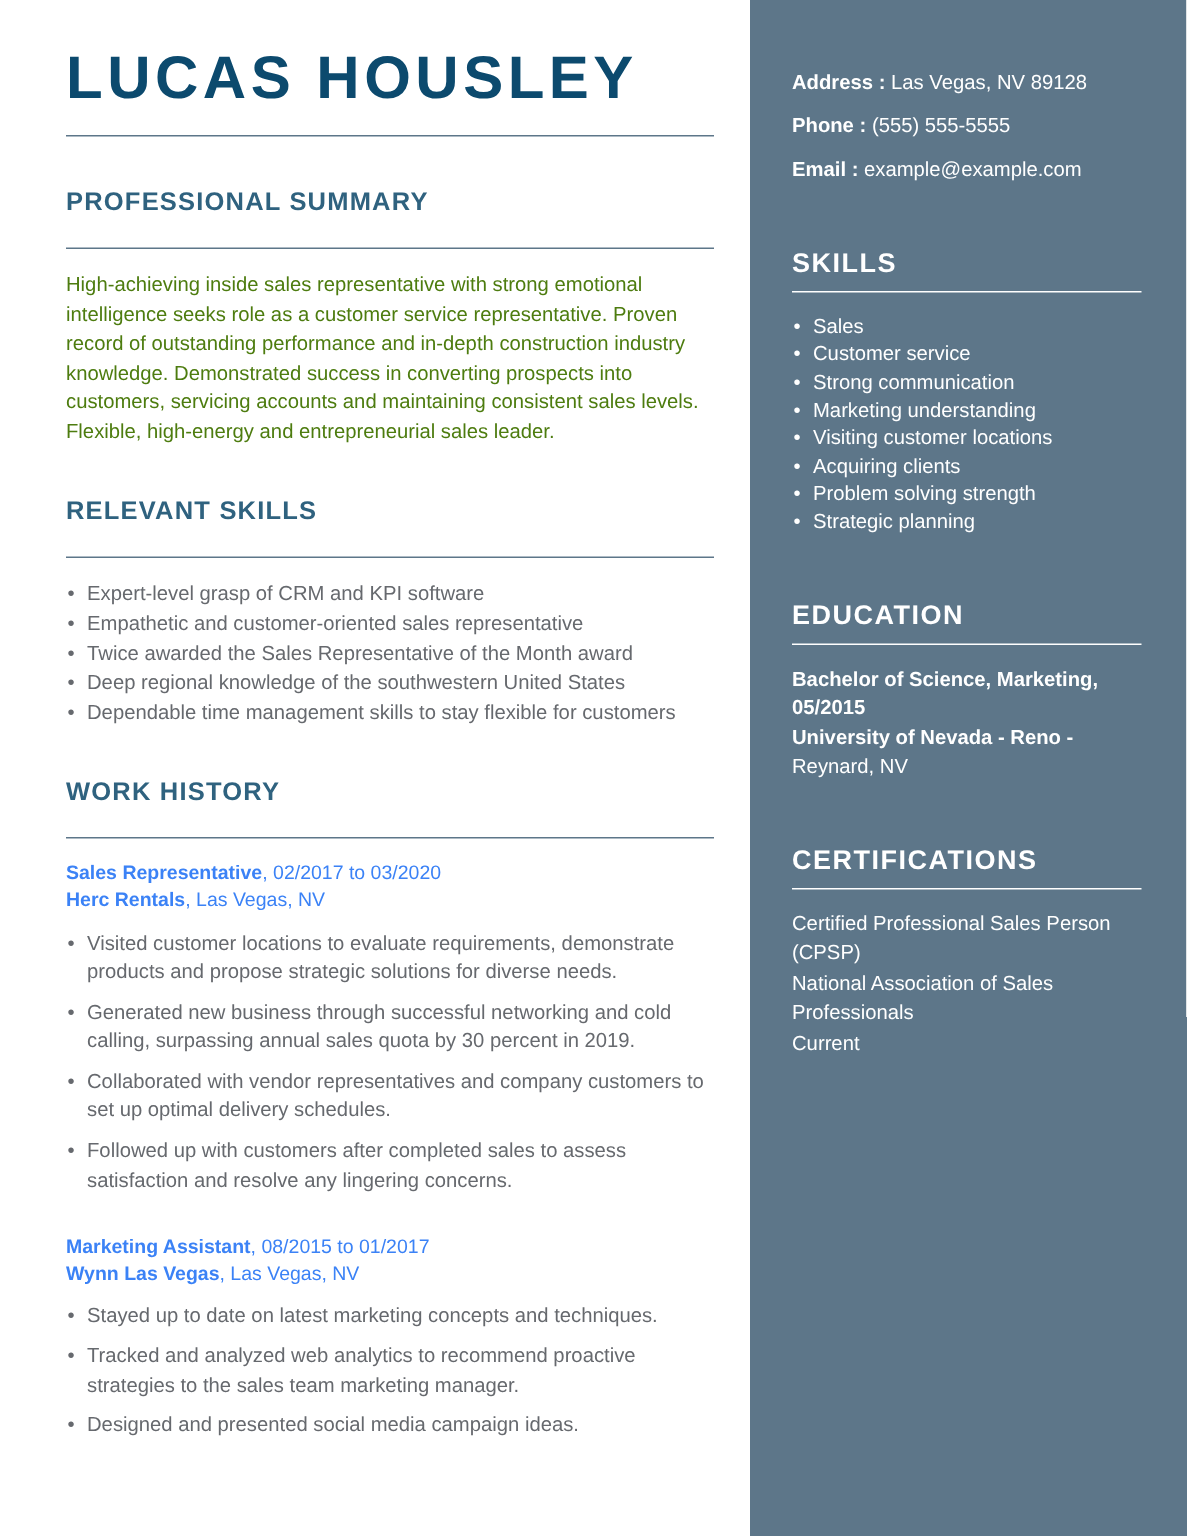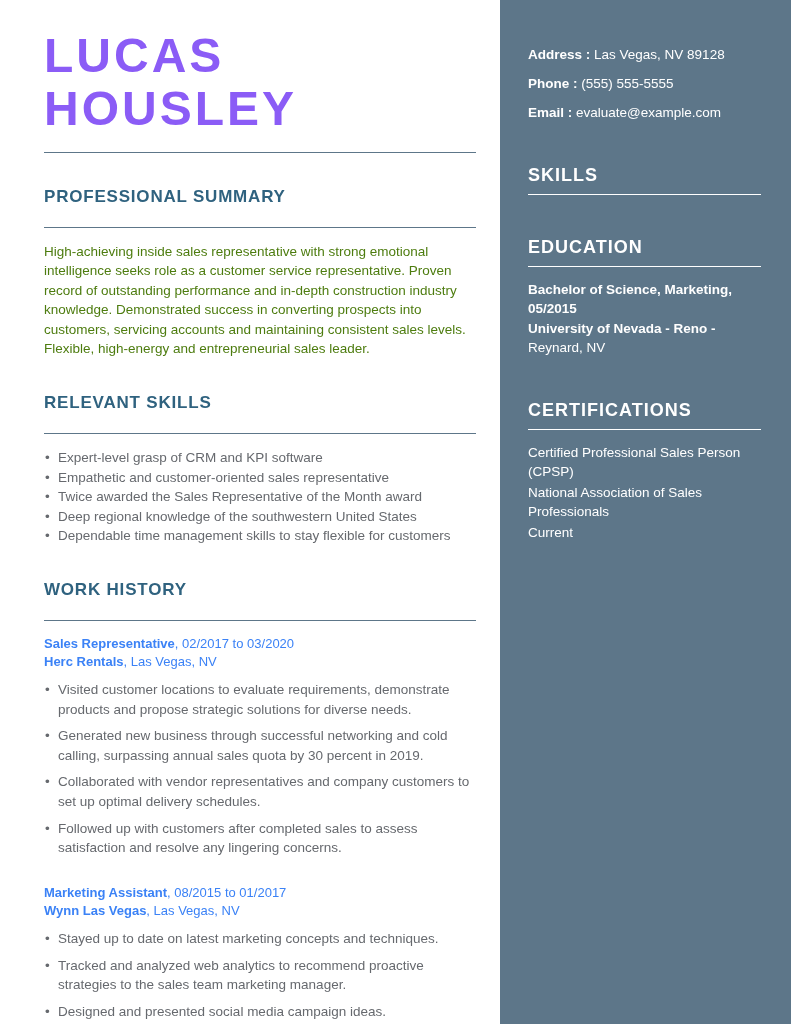--- a/index.html
+++ b/index.html
@@ -17,24 +17,24 @@
 
   
   .main {
     position: absolute;
     left: 44px;
     top: 30px;
     width: 432px;
   }
 
   .candidate-name {
-    font-size: 48px;
+    font-size: 40px;
     font-weight: 800;
     letter-spacing: 3px;
-    color: #8b5cf6;
+    color: #0c4a6e;
     line-height: 1.1;
   }
 
   .name-rule {
     border-bottom: 1px solid #5d7689;
     margin-top: 16px;
   }
 
   .main section { margin-top: 34px; }
 
@@ -187,25 +187,35 @@
       </div>
     </section>
 
   </div>
 
   <aside class="sidebar">
 
     <div class="contact">
       <p><strong>Address :</strong> <span>Las Vegas, NV 89128</span></p>
       <p><strong>Phone :</strong> <span>(555) 555-5555</span></p>
-      <p><strong>Email :</strong> <span>evaluate@example.com</span></p>
+      <p><strong>Email :</strong> <span>example@example.com</span></p>
     </div>
 
     <section>
       <h2>SKILLS</h2>
+      <ul class="bullets light">
+        <li>Sales</li>
+        <li>Customer service</li>
+        <li>Strong communication</li>
+        <li>Marketing understanding</li>
+        <li>Visiting customer locations</li>
+        <li>Acquiring clients</li>
+        <li>Problem solving strength</li>
+        <li>Strategic planning</li>
+      </ul>
     </section>
 
     <section>
       <h2>EDUCATION</h2>
       <p class="edu-degree">Bachelor of Science, Marketing, 05/2015</p>
       <p class="edu-school"><strong>University of Nevada - Reno -</strong> <span>Reynard, NV</span></p>
     </section>
 
     <section>
       <h2>CERTIFICATIONS</h2>

